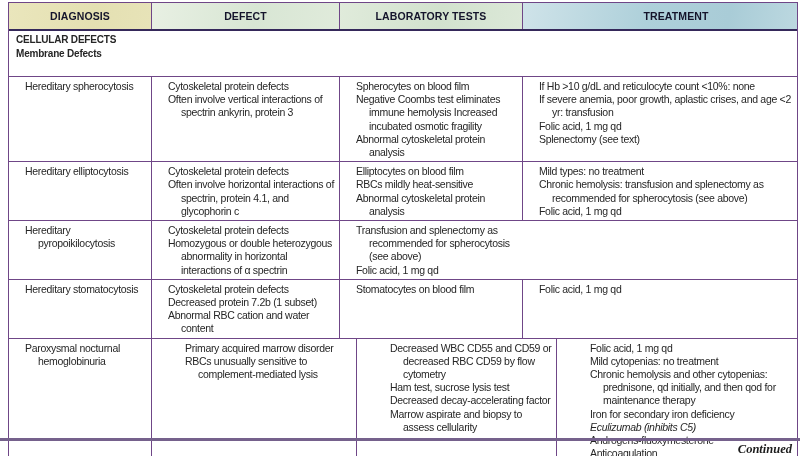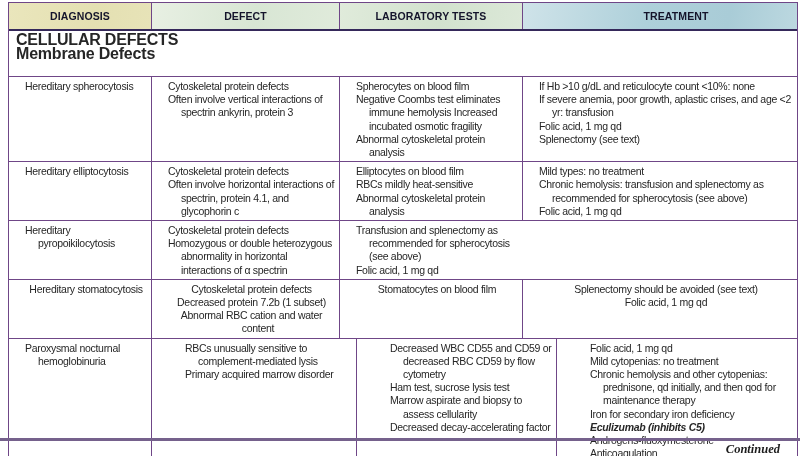--- a/index.html
+++ b/index.html
@@ -28,40 +28,40 @@
     font-weight:bold;font-size:10.5px;letter-spacing:0.1px;color:#14142b;
     border-right:1.5px solid var(--border-purple);box-sizing:border-box;
   }
   .th:last-child{border-right:none;padding-left:32px;}
   .th-diagnosis{background:linear-gradient(100deg,#eae6bc 0%,#e4e0b2 60%,#e7e3b8 100%);}
   .th-defect{background:linear-gradient(100deg,#e8f0e3 0%,#d8e6d4 55%,#e0ebdb 100%);}
   .th-laboratory{background:linear-gradient(100deg,#e0ebdb 0%,#d2e2ce 55%,#dce8d8 100%);}
   .th-treatment{background:linear-gradient(100deg,#cfe3e9 0%,#aed0da 45%,#a9ccd7 75%,#bcd8e0 100%);}
   .section-row{
     min-height:33.5px;box-sizing:border-box;padding:2px 6px 16px 7px;
-    font-weight:bold;font-size:16px;line-height:13.5px;letter-spacing:-0.2px;
+    font-weight:bold;font-size:10px;line-height:13.5px;letter-spacing:-0.2px;
   }
   .row{
     display:grid;grid-template-columns:143px 188px 183px 1fr;
     border-top:1.5px solid var(--border-purple);box-sizing:border-box;
   }
   .cell{
     border-right:1.5px solid var(--border-purple);box-sizing:border-box;
     padding:3px 4px 2px 7px;font-size:10.5px;line-height:13.2px;
     letter-spacing:-0.3px;
   }
   .cell:last-child{border-right:none;}
   .item{padding-left:22px;text-indent:-13px;}
-  .item.emph{font-weight:bold;font-style:italic;}
+  .item.emph{font-weight:normal;font-style:italic;}
   .bottom-rule{
     position:absolute;left:0;top:438px;width:800px;height:2.5px;
     background:var(--bottom-rule);
   }
   .continued{
-    position:absolute;top:442px;right:20px;
+    position:absolute;top:442px;right:8px;
     font-family:"Liberation Serif", serif;font-style:italic;font-weight:bold;
     font-size:12.5px;color:#1c1c1c;
   }
 </style>
 </head>
 <body>
 
 <div class="table">
   <div class="thead">
     <div class="th th-diagnosis">DIAGNOSIS</div>
@@ -119,50 +119,49 @@
         </div>
         <div class="cell">
           <div class="item">Cytoskeletal protein defects</div>
           <div class="item">Homozygous or double heterozygous abnormality in horizontal interactions of α spectrin</div>
         </div>
         <div class="cell">
           <div class="item">Transfusion and splenectomy as recommended for spherocytosis (see above)</div>
           <div class="item">Folic acid, 1 mg qd</div>
         </div>
       </div>
-      <div class="row" style="min-height: 57.5px; text-align: center;">
+      <div class="row" style="min-height: 57.5px;">
         <div class="cell">
           <div class="item">Hereditary stomatocytosis</div>
         </div>
         <div class="cell">
           <div class="item">Cytoskeletal protein defects</div>
           <div class="item">Decreased protein 7.2b (1 subset)</div>
           <div class="item">Abnormal RBC cation and water content</div>
         </div>
         <div class="cell">
           <div class="item">Stomatocytes on blood film</div>
         </div>
         <div class="cell">
-          <div class="item">Splenectomy should be avoided (see text)</div>
           <div class="item">Folic acid, 1 mg qd</div>
         </div>
       </div>
       <div class="row" style="min-height: 122px; gap: 17px;">
         <div class="cell">
           <div class="item">Paroxysmal nocturnal hemoglobinuria</div>
         </div>
         <div class="cell">
+          <div class="item">Primary acquired marrow disorder</div>
           <div class="item">RBCs unusually sensitive to complement-mediated lysis</div>
-          <div class="item">Primary acquired marrow disorder</div>
         </div>
         <div class="cell">
           <div class="item">Decreased WBC CD55 and CD59 or decreased RBC CD59 by flow cytometry</div>
           <div class="item">Ham test, sucrose lysis test</div>
+          <div class="item">Decreased decay-accelerating factor</div>
           <div class="item">Marrow aspirate and biopsy to assess cellularity</div>
-          <div class="item">Decreased decay-accelerating factor</div>
         </div>
         <div class="cell">
           <div class="item">Folic acid, 1 mg qd</div>
           <div class="item">Mild cytopenias: no treatment</div>
           <div class="item">Chronic hemolysis and other cytopenias: prednisone, qd initially, and then qod for maintenance therapy</div>
           <div class="item">Iron for secondary iron deficiency</div>
           <div class="item emph">Eculizumab (inhibits C5)</div>
           <div class="item">Androgens-fluoxymesterone</div>
           <div class="item">Anticoagulation</div>
         </div>

